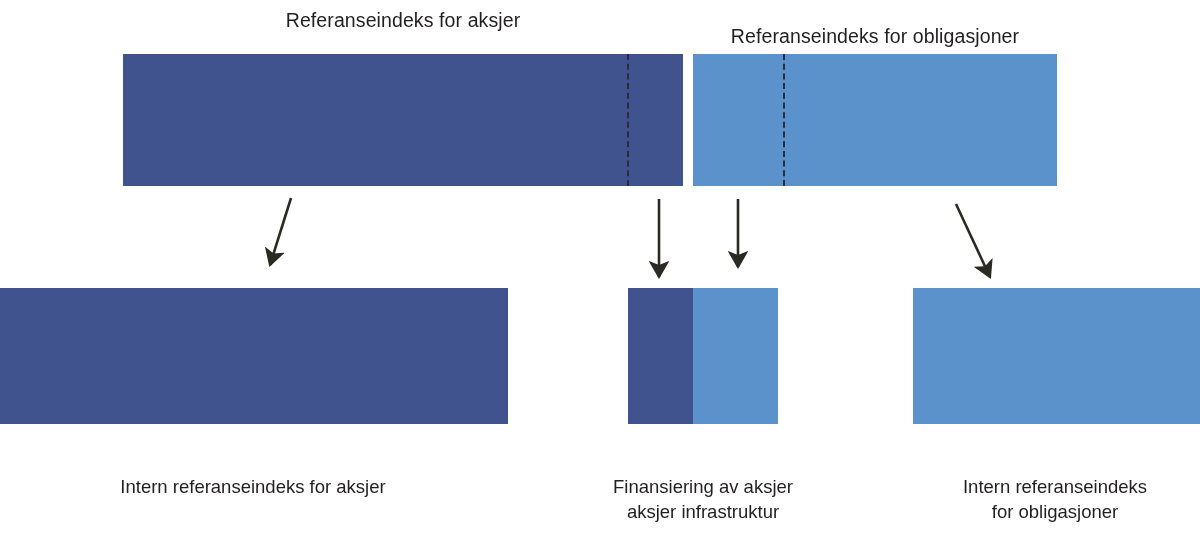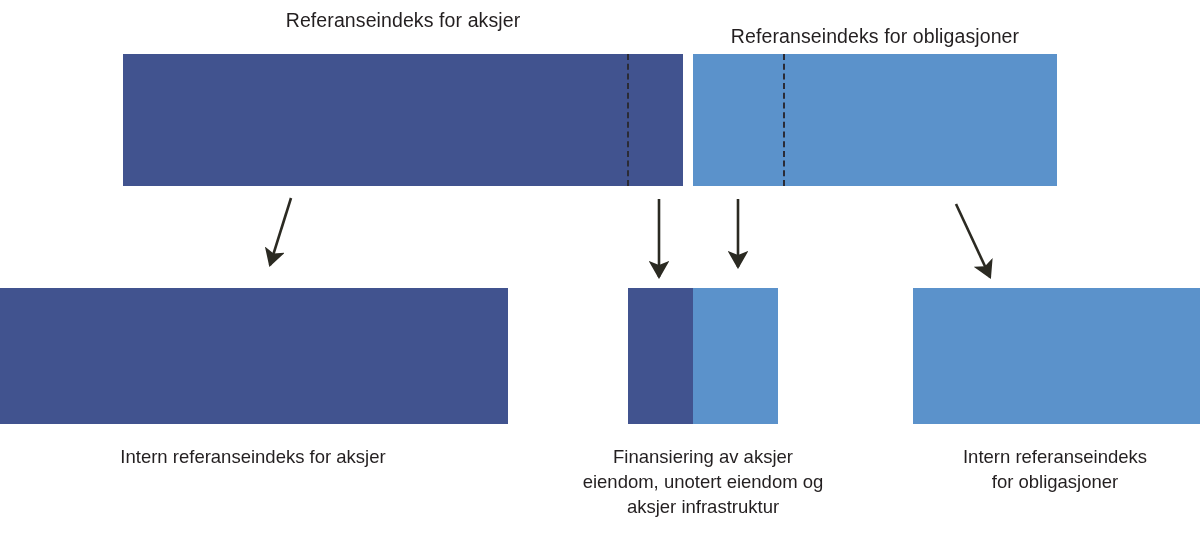--- a/index.html
+++ b/index.html
@@ -107,20 +107,21 @@
     pointer-events: none;
   }
 
   
   .bottom-label {
     position: absolute;
     font-size: 18.5px;
     line-height: 25px;
     color: #231f20;
     text-align: center;
+    margin-top: 30px;
   }
   #caption-equity {
     left: 18px;
     top: 444px;
     width: 470px;
   }
   #caption-realestate {
     left: 538px;
     top: 444px;
     width: 330px;
@@ -172,21 +173,20 @@
 
     <line x1="956" y1="204" x2="990" y2="277" stroke="#2b2a22" stroke-width="2.6" marker-end="url(#arrowhead)"></line>
   </svg>
 
   <div class="bottom-label" id="caption-equity">
     <span>Intern referanseindeks for aksjer</span>
   </div>
 
   <div class="bottom-label" id="caption-realestate">
     <div>Finansiering av aksjer</div>
-    <div>eiendom, unotert eiendom og</div>
     <div>aksjer infrastruktur</div>
   </div>
 
   <div class="bottom-label" id="caption-bond">
     <div>Intern referanseindeks</div>
     <div>for obligasjoner</div>
   </div>
 
 </div>
 

